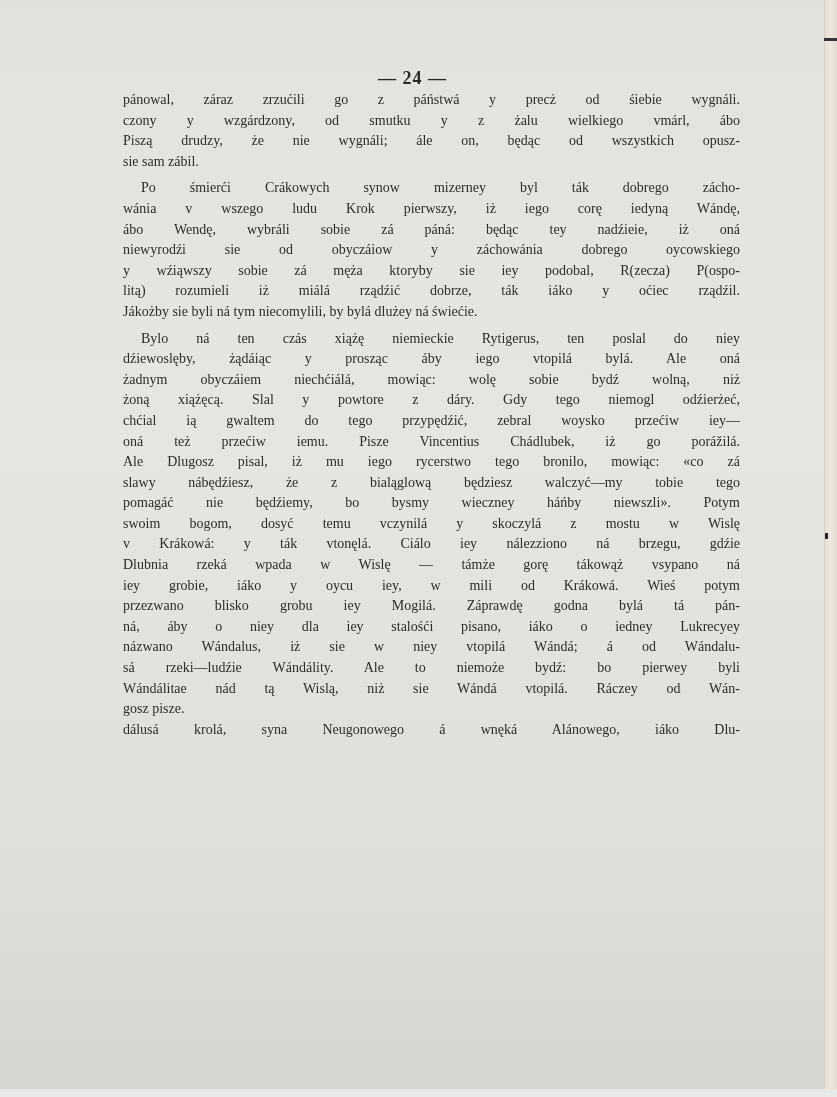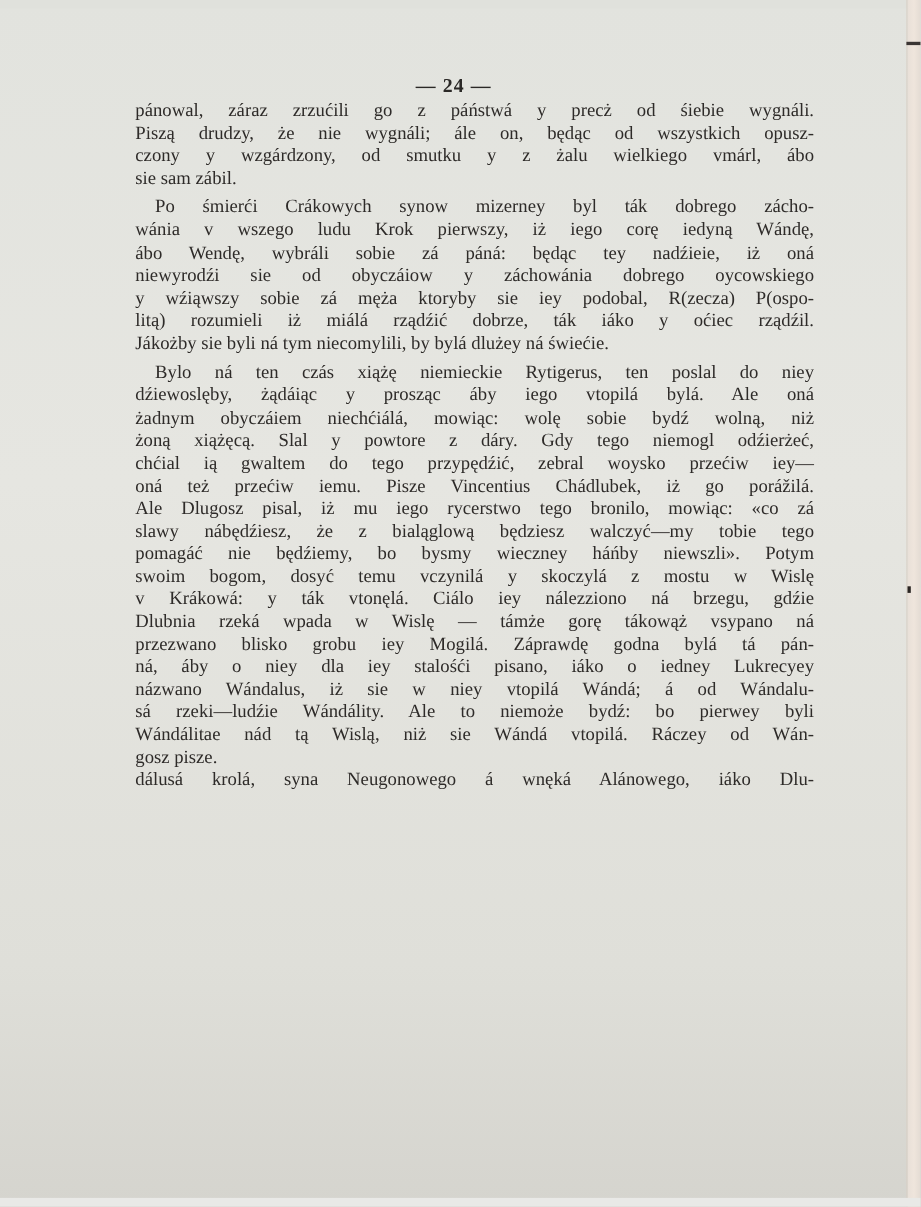--- a/index.html
+++ b/index.html
@@ -65,21 +65,21 @@
       font-weight: bold;
       color: #2b2927;
       letter-spacing: 1px;
     }
     .text-block {
       position: absolute;
       left: 123px;
       top: 90px;
       width: 617px;
       color: #2e2b29;
-      font-size: 17px;
+      font-size: 14px;
       line-height: 20.6px;
     }
     .line {
       display: block;
       white-space: nowrap;
       text-align: justify;
       text-align-last: justify;
       height: 20.6px;
       overflow: visible;
     }
@@ -102,22 +102,22 @@
 <div class="edge-mark-top"></div>
 <div class="edge-mark-mid"></div>
 <div class="bottom-strip"></div>
 
 <div class="page">
   <div class="page-number">— 24 —</div>
 
   <div class="text-block">
     <div>
       <span class="line">pánowal, záraz zrzućili go z páństwá y precż od śiebie wygnáli.</span>
+      <span class="line">czony y wzgárdzony, od smutku y z żalu wielkiego vmárl, ábo</span>
       <span class="line">Piszą drudzy, że nie wygnáli; ále on, będąc od wszystkich opusz-</span>
-      <span class="line">czony y wzgárdzony, od smutku y z żalu wielkiego vmárl, ábo</span>
       <span class="line last">sie sam zábil.</span>
     </div>
     <div class="para-gap"></div>
     <div>
       <span class="line indent">Po śmierći Crákowych synow mizerney byl ták dobrego zácho-</span>
       <span class="line">wánia v wszego ludu Krok pierwszy, iż iego corę iedyną Wándę,</span>
       <span class="line">ábo Wendę, wybráli sobie zá páná: będąc tey nadźieie, iż oná</span>
       <span class="line">niewyrodźi sie od obyczáiow y záchowánia dobrego oycowskiego</span>
       <span class="line">y wźiąwszy sobie zá męża ktoryby sie iey podobal, R(zecza) P(ospo-</span>
       <span class="line">litą) rozumieli iż miálá rządźić dobrze, ták iáko y oćiec rządźil.</span>
@@ -130,20 +130,21 @@
       <span class="line">żadnym obyczáiem niechćiálá, mowiąc: wolę sobie bydź wolną, niż</span>
       <span class="line">żoną xiążęcą. Slal y powtore z dáry. Gdy tego niemogl odźierżeć,</span>
       <span class="line">chćial ią gwaltem do tego przypędźić, zebral woysko przećiw iey—</span>
       <span class="line">oná też przećiw iemu. Pisze Vincentius Chádlubek, iż go porážilá.</span>
       <span class="line">Ale Dlugosz pisal, iż mu iego rycerstwo tego bronilo, mowiąc: «co zá</span>
       <span class="line">slawy nábędźiesz, że z bialąglową będziesz walczyć—my tobie tego</span>
       <span class="line">pomagáć nie będźiemy, bo bysmy wieczney háńby niewszli». Potym</span>
       <span class="line">swoim bogom, dosyć temu vczynilá y skoczylá z mostu w Wislę</span>
       <span class="line">v Krákowá: y ták vtonęlá. Ciálo iey nálezziono ná brzegu, gdźie</span>
       <span class="line">Dlubnia rzeká wpada w Wislę — támże gorę tákowąż vsypano ná</span>
+      <span class="line">iey grobie, iáko y oycu iey, w mili od Krákowá. Wieś potym</span>
       <span class="line">przezwano blisko grobu iey Mogilá. Záprawdę godna bylá tá pán-</span>
       <span class="line">ná, áby o niey dla iey stalośći pisano, iáko o iedney Lukrecyey</span>
       <span class="line">názwano Wándalus, iż sie w niey vtopilá Wándá; á od Wándalu-</span>
       <span class="line">sá rzeki—ludźie Wándálity. Ale to niemoże bydź: bo pierwey byli</span>
       <span class="line">Wándálitae nád tą Wislą, niż sie Wándá vtopilá. Ráczey od Wán-</span>
       <span class="line last">gosz pisze.</span>
       <span class="line">dálusá krolá, syna Neugonowego á wnęká Alánowego, iáko Dlu-</span>
     </div>
   </div>
 </div>

